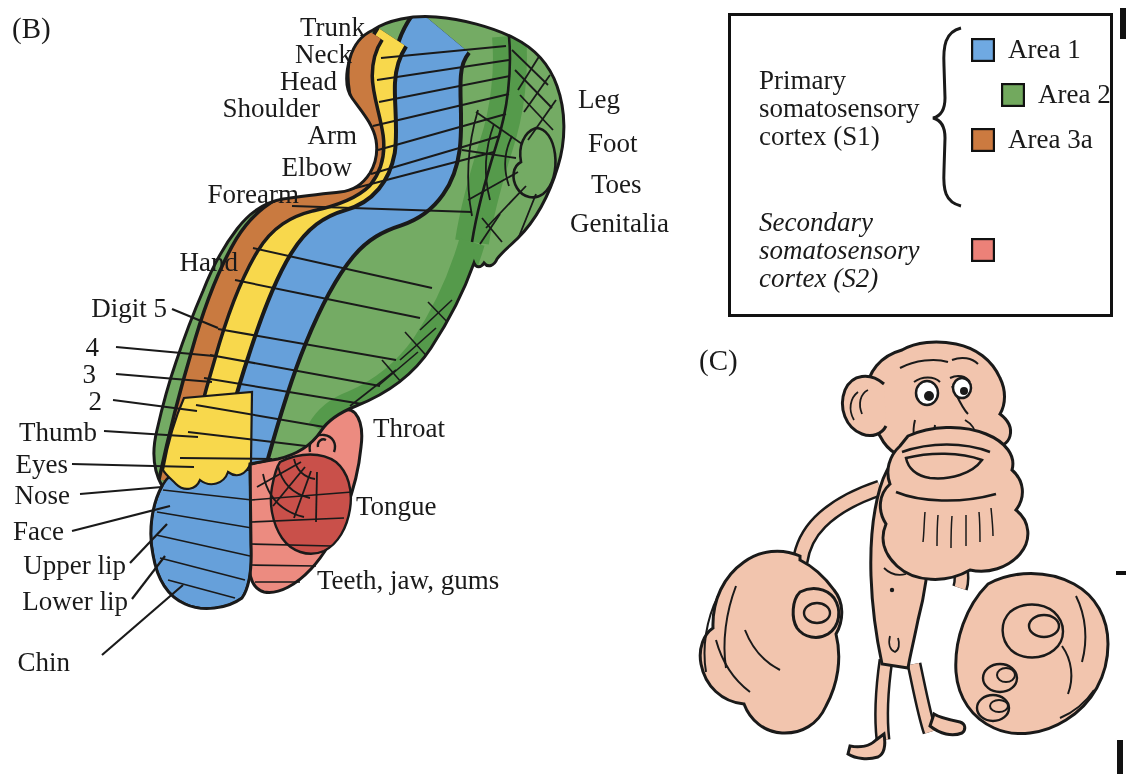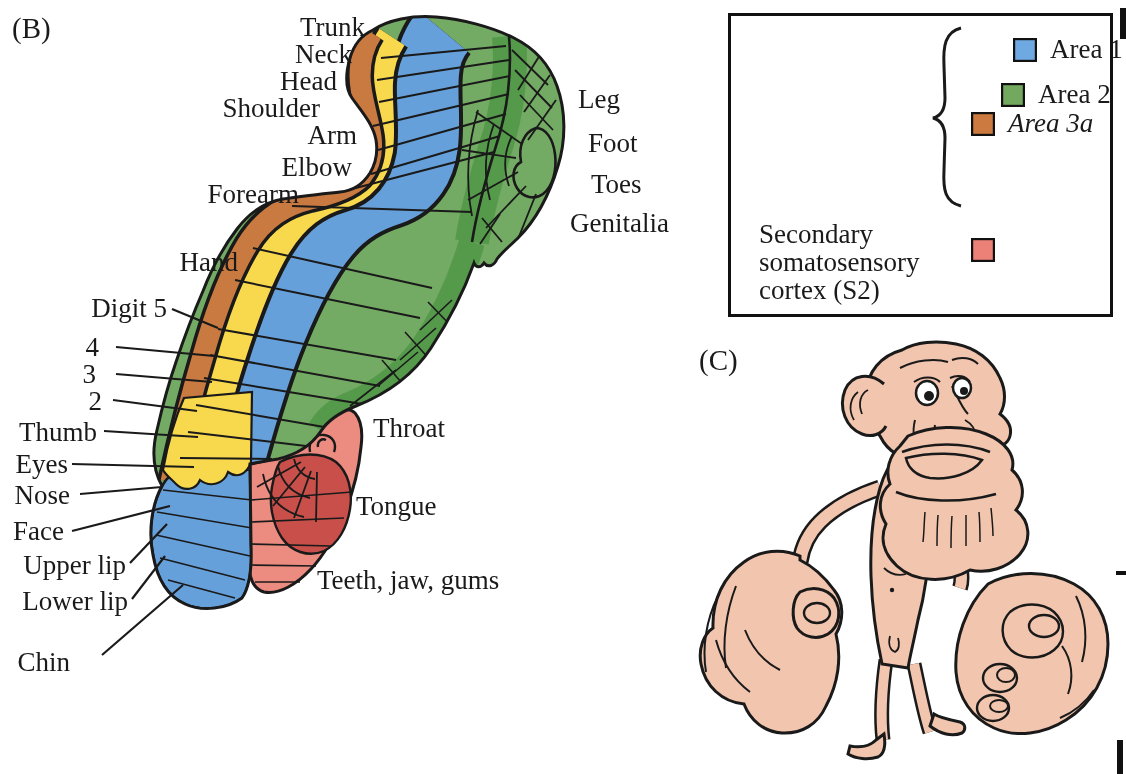--- a/index.html
+++ b/index.html
@@ -4,25 +4,25 @@
 <style>
   html,body{margin:0;padding:0;background:#ffffff;}
   #stage{position:relative;width:1126px;height:774px;background:#ffffff;overflow:hidden;
          font-family:"Liberation Serif","DejaVu Serif",serif;color:#1a1a1a;}
   #fig-svg{position:absolute;left:0;top:0;}
   .panel-tag{position:absolute;font-size:29px;color:#1a1a1a;}
   #legend-box{position:absolute;left:728px;top:13px;width:379px;height:298px;
               border:3px solid #111;background:#fff;}
   .legend-text{position:absolute;left:28px;width:205px;font-size:27px;line-height:28px;color:#1a1a1a;}
   #legend-primary{top:50px;}
-  #legend-secondary{top:204px;}
+  #legend-secondary{top:192px;font-style:italic;}
   .legend-item{position:absolute;left:240px;display:flex;align-items:center;}
   .legend-item .sw{width:24px;height:24px;display:block;}
   .legend-item .lbl{margin-left:13px;font-size:27px;white-space:nowrap;color:#1a1a1a;}
-  #li-0{top:18px;margin-left:42px;}#li-1{top:63px;padding-left:30px;}#li-2{top:92px;font-style:italic;}#li-3{top:156px;}#li-s2{top:222px;}
+  #li-0{top:18px;}#li-1{top:63px;padding-left:30px;}#li-2{top:108px;}#li-3{top:156px;}#li-s2{top:222px;}
   #brace{position:absolute;left:200px;top:8px;}
   svg text{font-family:"Liberation Serif","DejaVu Serif",serif;fill:#1a1a1a;}
 </style>
 </head>
 <body>
 
 <div id="stage">
 
 <svg id="fig-svg" width="1126" height="774" viewBox="0 0 1126 774">
   <defs>
@@ -305,20 +305,21 @@
     <rect x="1120" y="8" width="6" height="31"></rect>
     <rect x="1116" y="571" width="10" height="4"></rect>
     <rect x="1117" y="740" width="6" height="34"></rect>
   </g>
 </svg>
 
 <div class="panel-tag" style="left:12px;top:12px;">(B)</div>
 <div class="panel-tag" style="left:699px;top:344px;">(C)</div>
 
 <div id="legend-box">
+  <div id="legend-primary" class="legend-text">Primary somatosensory cortex (S1)</div>
   <div id="legend-secondary" class="legend-text">Secondary somatosensory cortex (S2)</div>
   <svg id="brace" width="36" height="186" viewBox="0 0 36 186">
     <path d="M 30,4 C 14,8 12,22 13,42 L 14,74 C 14,86 10,92 2,94 C 10,96 14,102 14,114 L 13,146 C 12,166 14,178 30,182" fill="none" stroke="#1a1a1a" stroke-width="3"></path>
   </svg>
   <div class="legend-item" id="li-0">
     <svg class="sw" width="24" height="24">
       <rect x="1" y="1" width="22" height="22" stroke="#111" stroke-width="2.4" fill="#6FA9E2"></rect>
     </svg>
     <span class="lbl">Area 1</span>
   </div>

